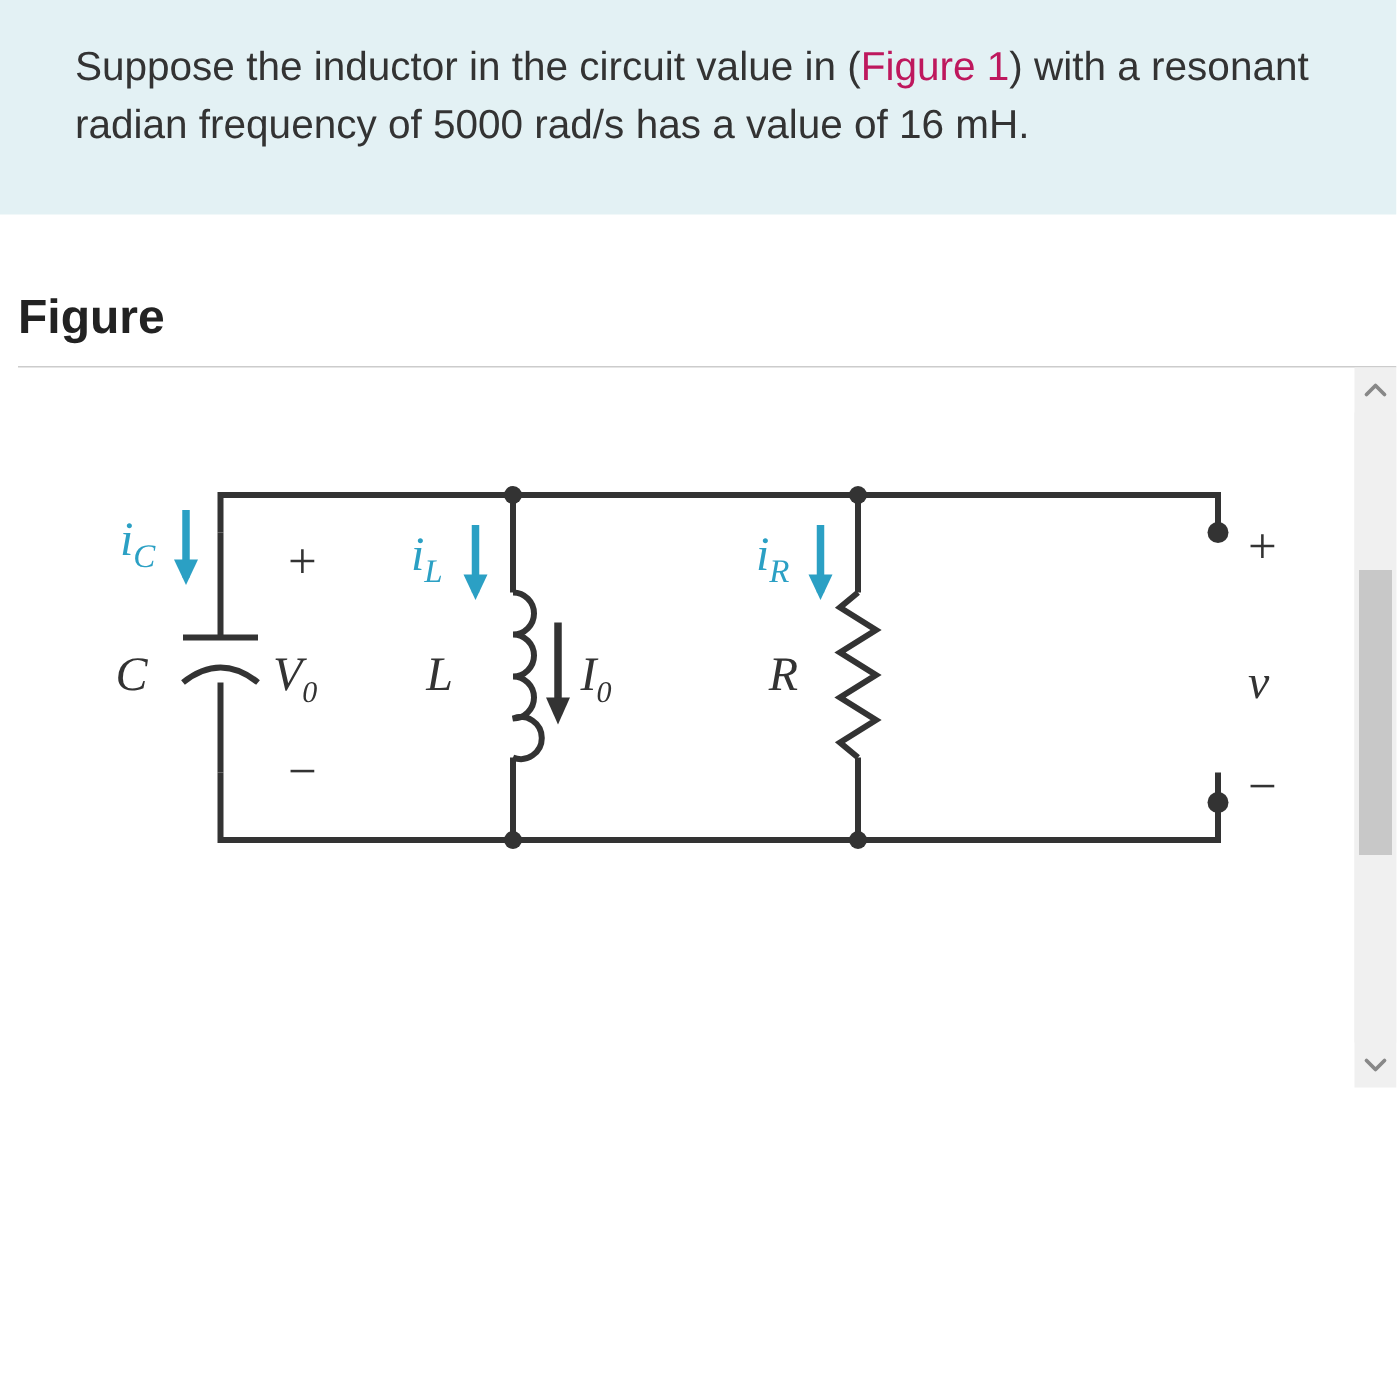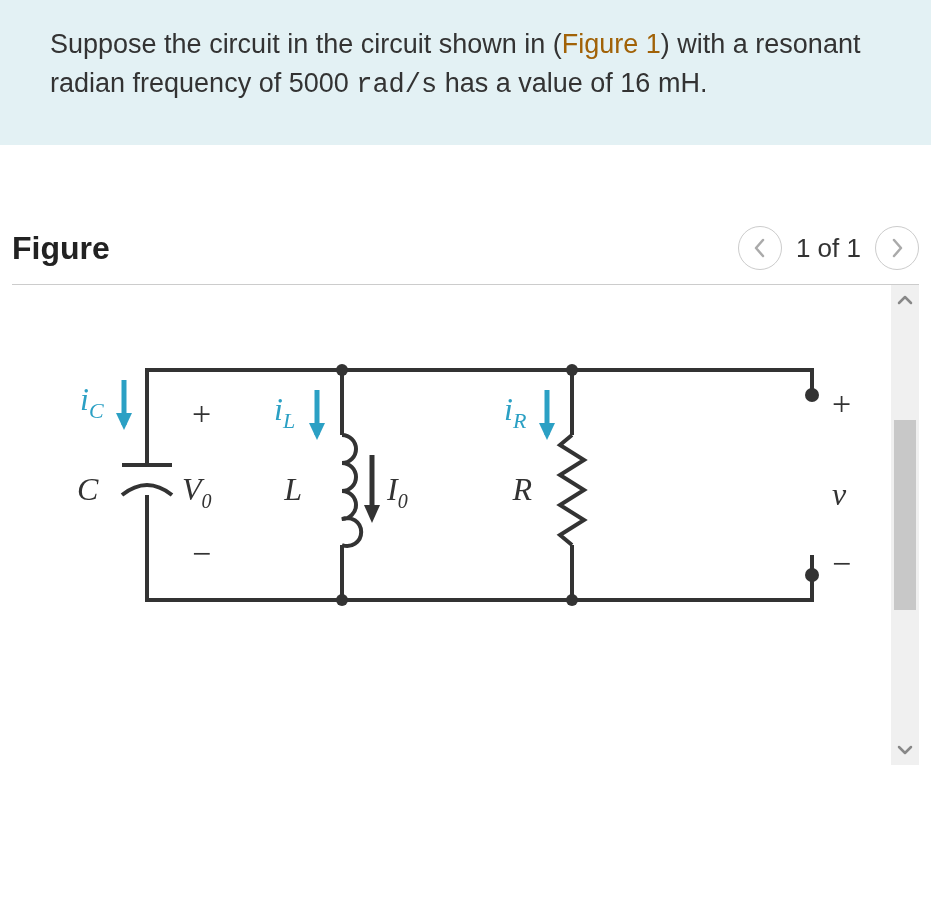--- a/index.html
+++ b/index.html
@@ -10,24 +10,23 @@
     height: 915px;
     position: relative;
   }
   .problem-box {
     background: #e3f1f4;
     padding: 25px 50px 40px 50px;
     font-size: 27px;
     line-height: 1.45;
     color: #333;
   }
-  .problem-box .link { color: #a16207; }
+  .problem-box .link { color: #be185d; }
   .figure-section {
-    padding: 20px 12px 0 12px;
-    margin-top: 31px;
+    padding: 20px 0 0 12px;
   }
   .figure-header {
     display: flex;
     align-items: center;
     justify-content: space-between;
     padding: 30px 0 14px 0;
     border-bottom: 1px solid #ccc;
   }
   .figure-title {
     font-size: 32px;
@@ -78,39 +77,26 @@
   }
   .circuit-svg {
     position: absolute;
     top: 40px; left: 30px;
   }
 </style>
 </head>
 <body>
 
 <div class="problem-box">
-  <span>Suppose the circuit in the circuit shown in (</span><span class="link">Figure 1</span><span>) with a resonant radian frequency of 5000 </span><span style="font-family:Liberation Mono, monospace">rad/s</span><span> has a value of 16 </span><span style="font-family:Liberation Sans, sans-serif">mH</span><span>.</span>
+  <span>Suppose the inductor in the circuit value in (</span><span class="link">Figure 1</span><span>) with a resonant radian frequency of 5000 </span><span style="font-family:Liberation Sans, sans-serif">rad/s</span><span> has a value of 16 </span><span style="font-family:Liberation Sans, sans-serif">mH</span><span>.</span>
 </div>
 
 <div class="figure-section">
   <div class="figure-header">
     <div class="figure-title">Figure</div>
-    <div class="figure-nav">
-      <div class="nav-btn">
-        <svg width="14" height="20" viewBox="0 0 14 20">
-            <path d="M10 2 L3 10 L10 18" stroke="#aaa" stroke-width="2.5" fill="none" stroke-linecap="round" stroke-linejoin="round"></path>
-          </svg>
-      </div>
-      <div class="nav-label">1 of 1</div>
-      <div class="nav-btn">
-        <svg width="14" height="20" viewBox="0 0 14 20">
-            <path d="M4 2 L11 10 L4 18" stroke="#aaa" stroke-width="2.5" fill="none" stroke-linecap="round" stroke-linejoin="round"></path>
-          </svg>
-      </div>
-    </div>
   </div>
 
   <div class="figure-body">
     <div class="circuit-area">
       <svg class="circuit-svg" width="830" height="380" viewBox="0 0 830 380">
 
         <g stroke="#333" stroke-width="4" fill="none">
 
           <path d="M 105 70 L 105 45 L 770 45 L 770 70"></path>
 

